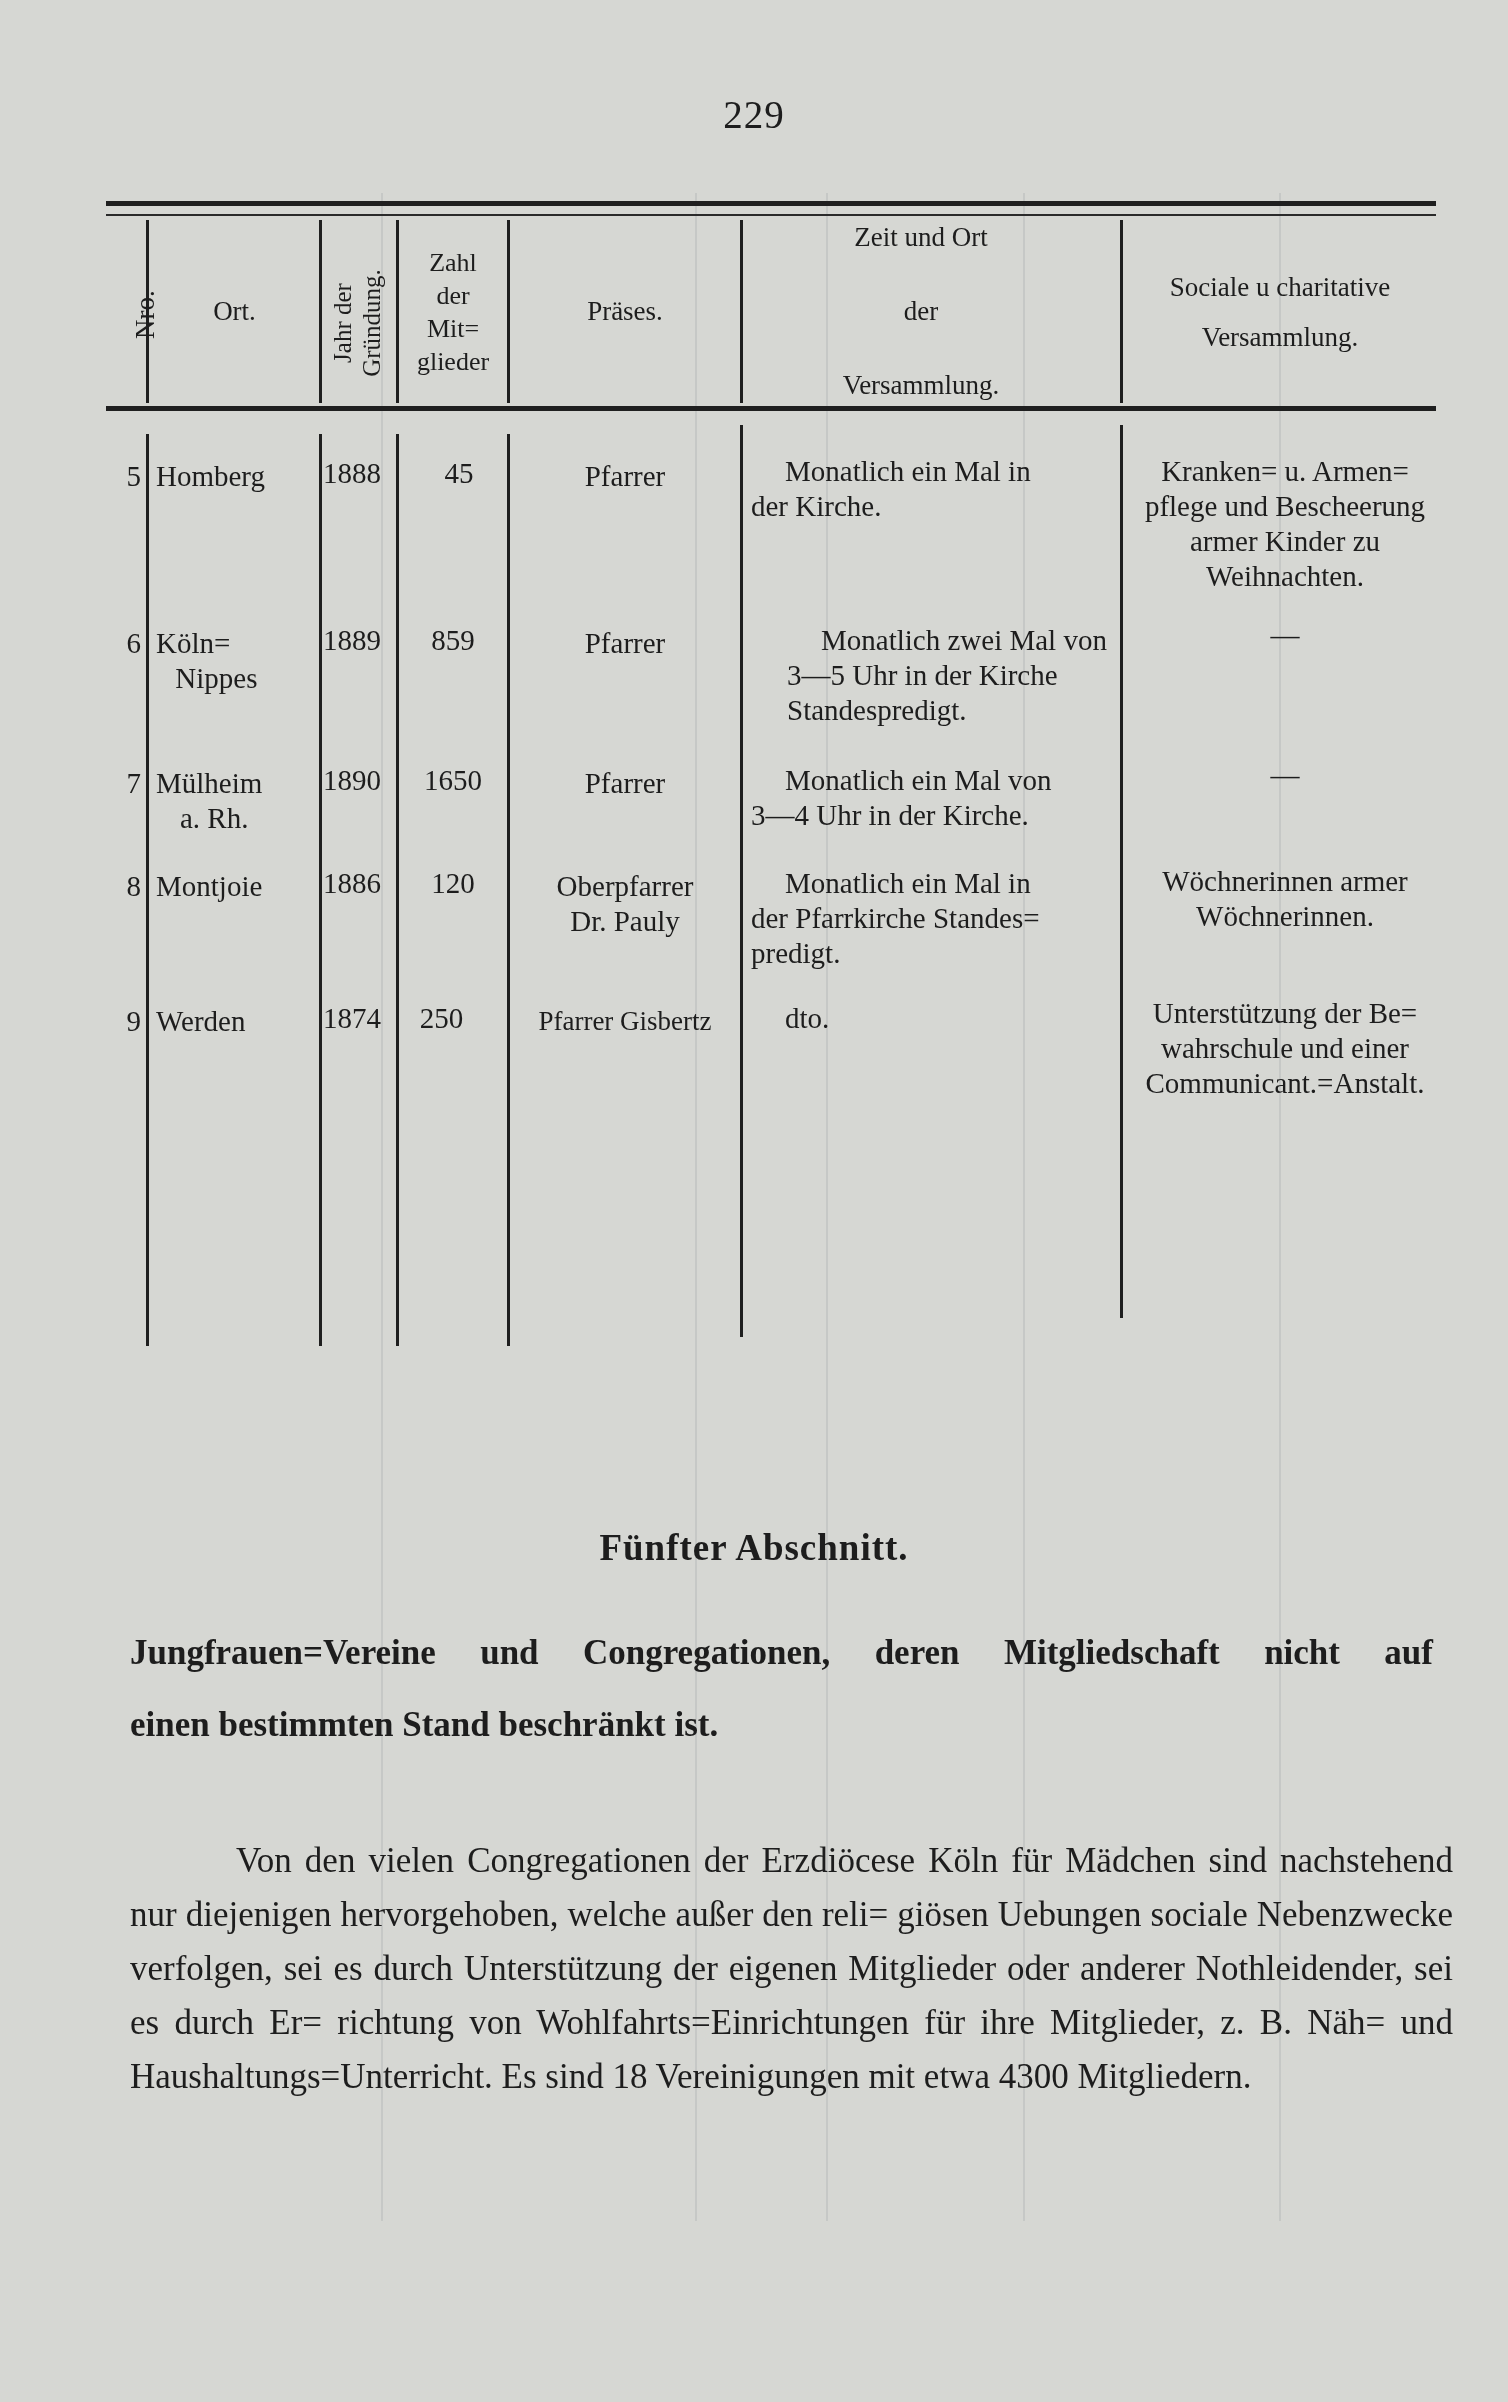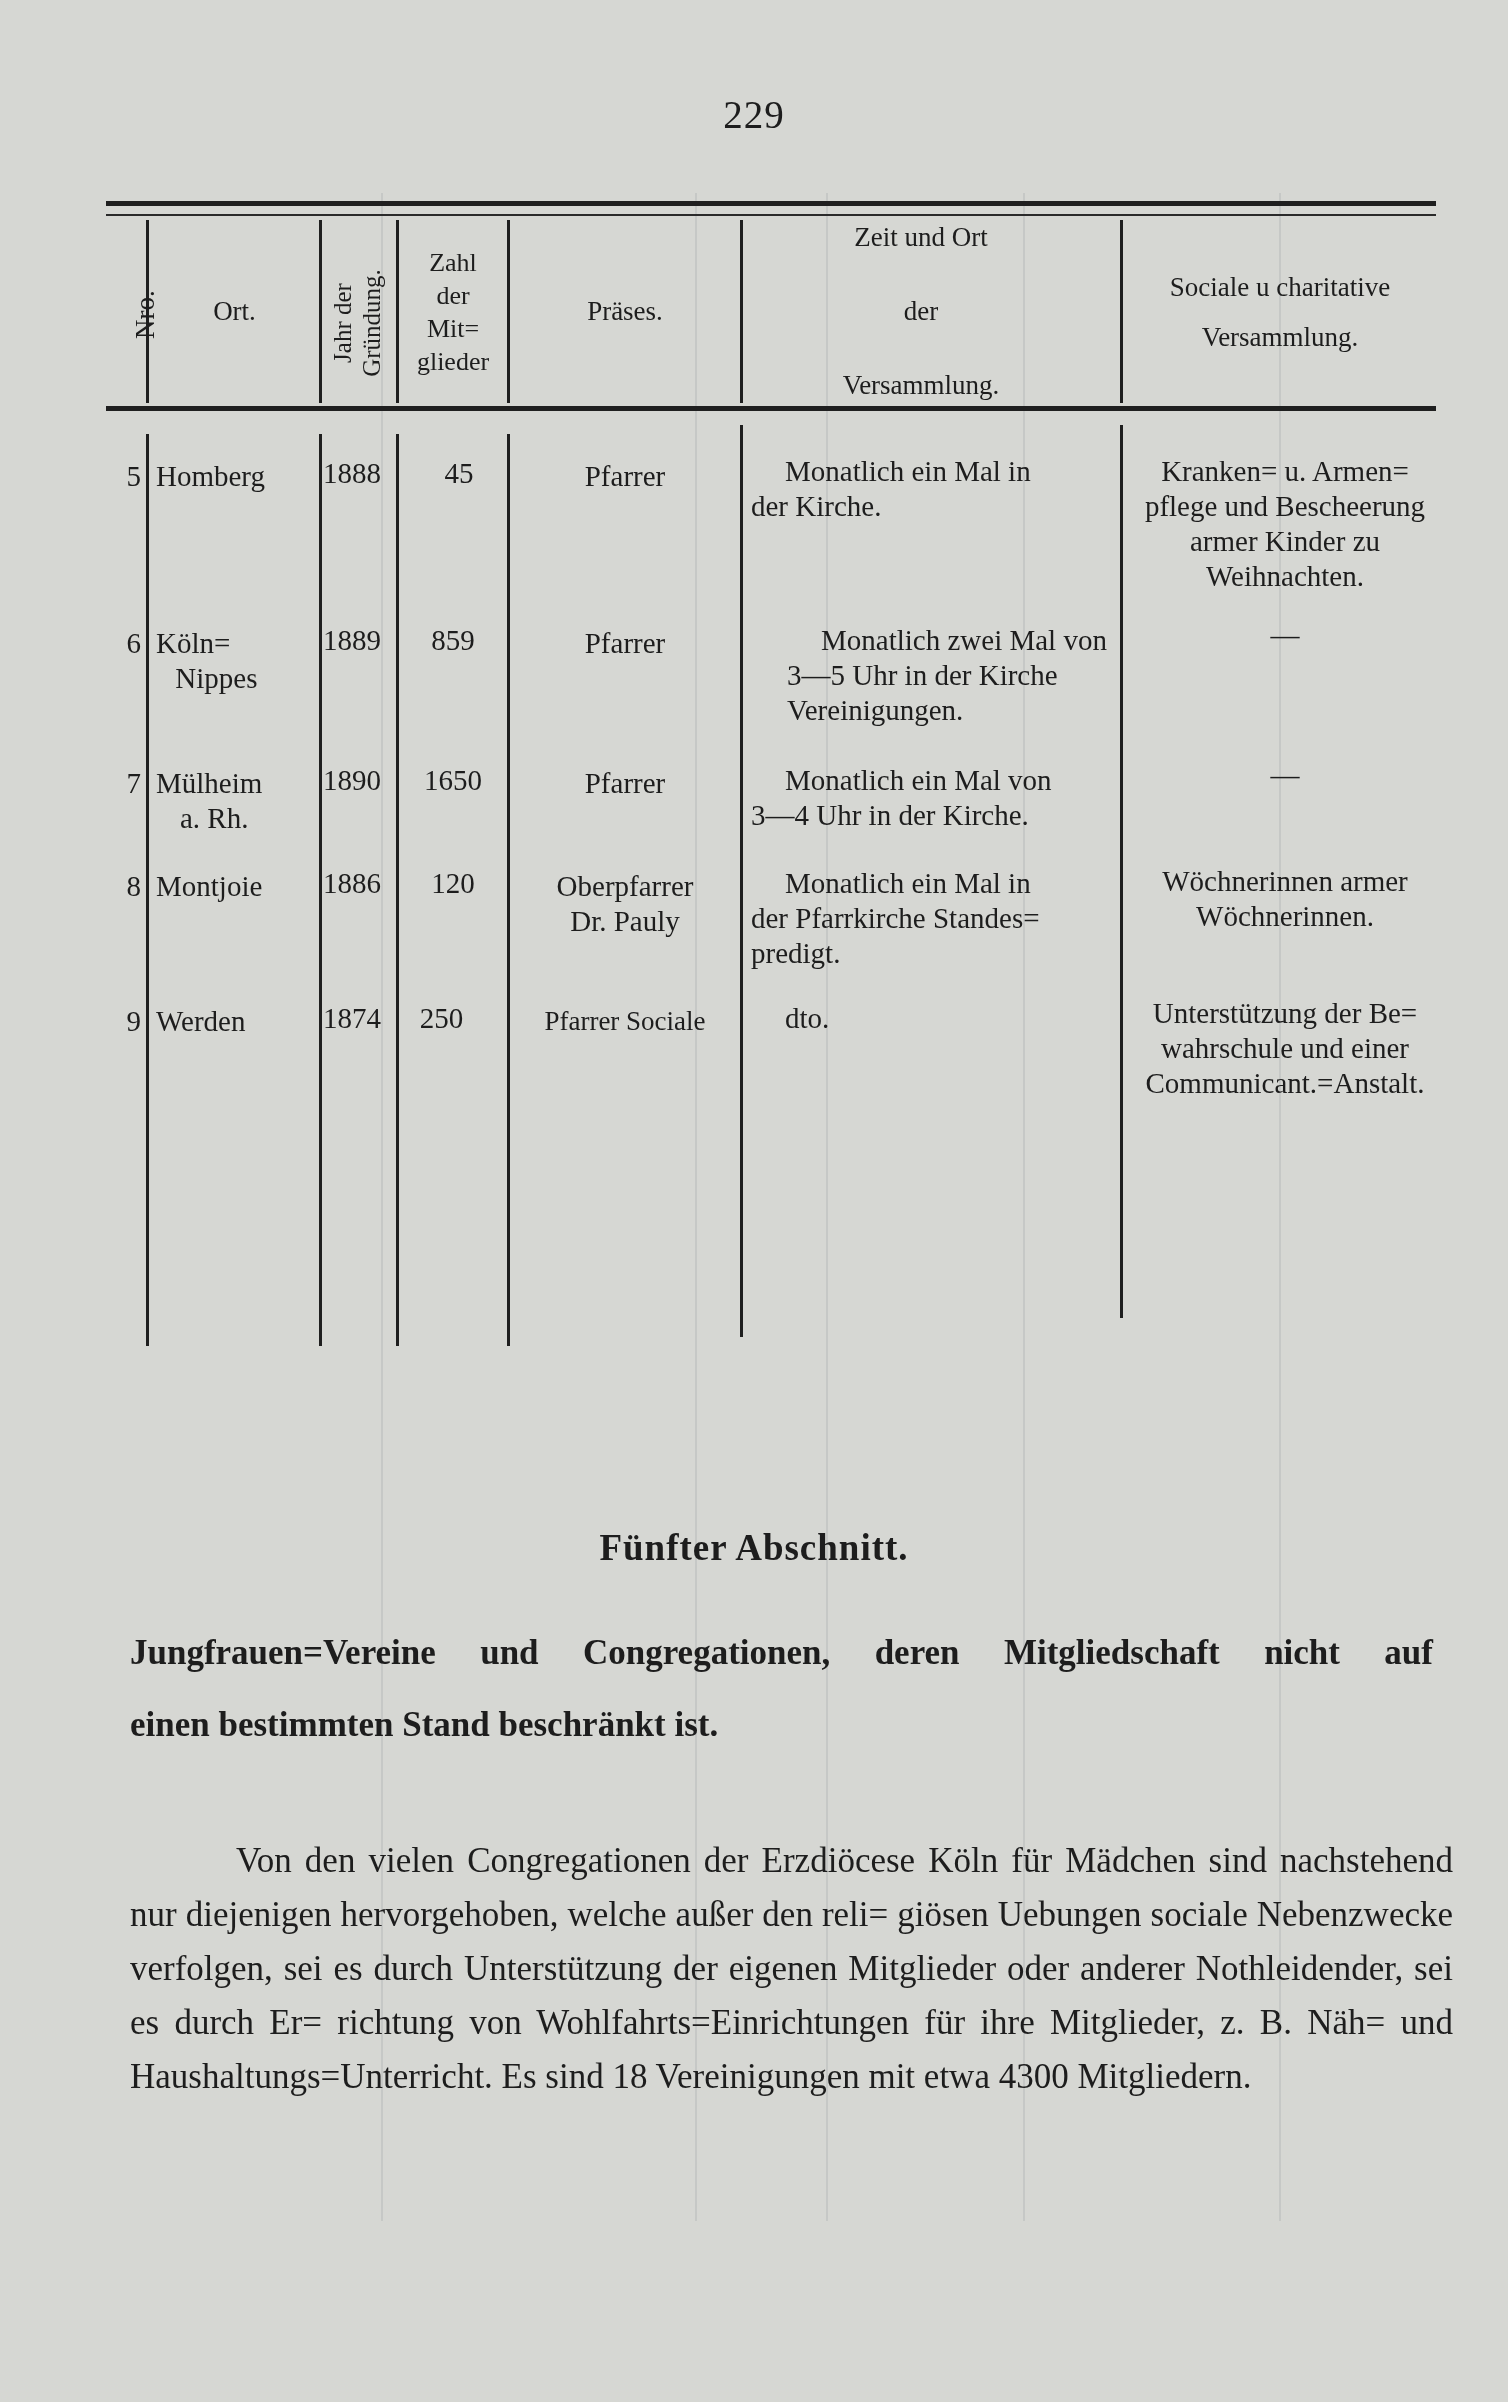--- a/index.html
+++ b/index.html
@@ -125,21 +125,21 @@
     <div class="cell" style="left:156px;top:626px;width:159px;">
       <div>Köln=</div>
       <div style="padding-left:19.3px;">Nippes</div>
     </div>
     <div class="cell" style="left:323px;top:623px;width:72px;">1889</div>
     <div class="cell center" style="left:399px;top:623px;width:108px;">859</div>
     <div class="cell center" style="left:510px;top:626px;width:230px;">Pfarrer</div>
     <div class="cell" style="left:751px;top:623px;width:361px;margin-left:36px;">
       <div style="padding-left:34px;">Monatlich zwei Mal von</div>
       <div>3—5 Uhr in der Kirche</div>
-      <div>Vereinigungen.</div>
+      <div>Standespredigt.</div>
     </div>
     <div class="cell center" style="left:1128px;top:618px;width:314px;">—</div>
   </div>
 
   <div>
     <div class="cell num" style="left:106px;top:766px;width:35px;">7</div>
     <div class="cell" style="left:156px;top:766px;width:159px;">
       <div>Mülheim</div>
       <div style="padding-left:24px;">a. Rh.</div>
     </div>
@@ -171,21 +171,21 @@
       <div>Wöchnerinnen armer</div>
       <div>Wöchnerinnen.</div>
     </div>
   </div>
 
   <div>
     <div class="cell num" style="left:106px;top:1004px;width:35px;">9</div>
     <div class="cell" style="left:156px;top:1004px;width:159px;">Werden</div>
     <div class="cell" style="left:323px;top:1001px;width:72px;">1874</div>
     <div class="cell center" style="left:399px;top:1001px;width:85px;">250</div>
-    <div class="cell center" style="left:510px;top:1004px;width:230px;font-size:27px;">Pfarrer Sociale</div>
+    <div class="cell center" style="left:510px;top:1004px;width:230px;font-size:27px;">Pfarrer Gisbertz</div>
     <div class="cell" style="left:751px;top:1001px;width:361px;">
       <div style="padding-left:34px;">dto.</div>
     </div>
     <div class="cell center" style="left:1128px;top:996px;width:314px;">
       <div>Unterstützung der Be=</div>
       <div>wahrschule und einer</div>
       <div>Communicant.=Anstalt.</div>
     </div>
   </div>
 </div>

